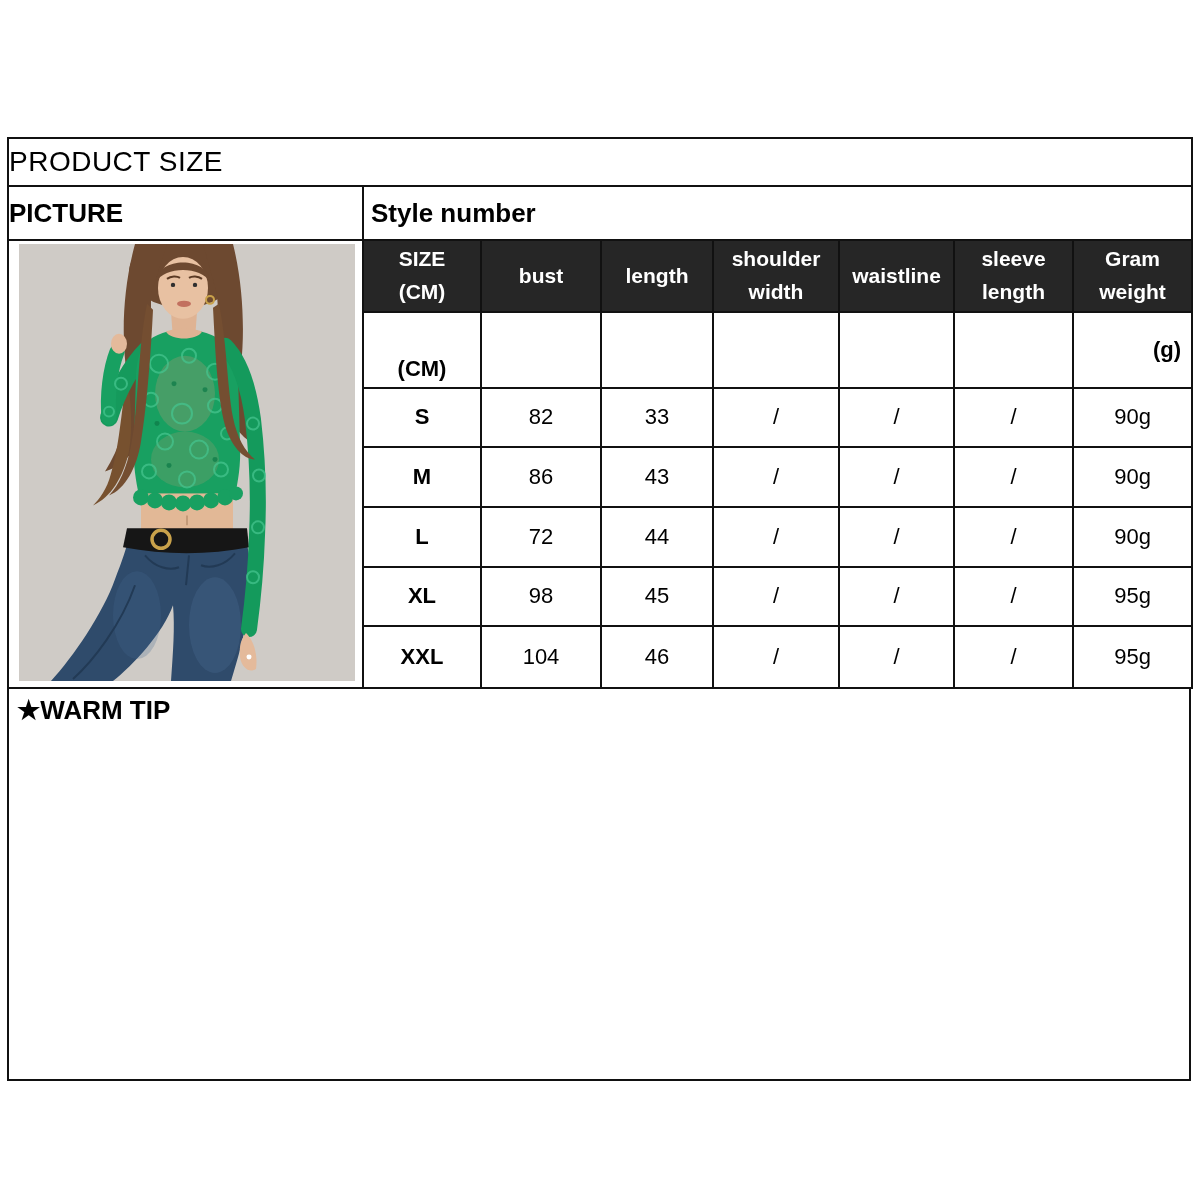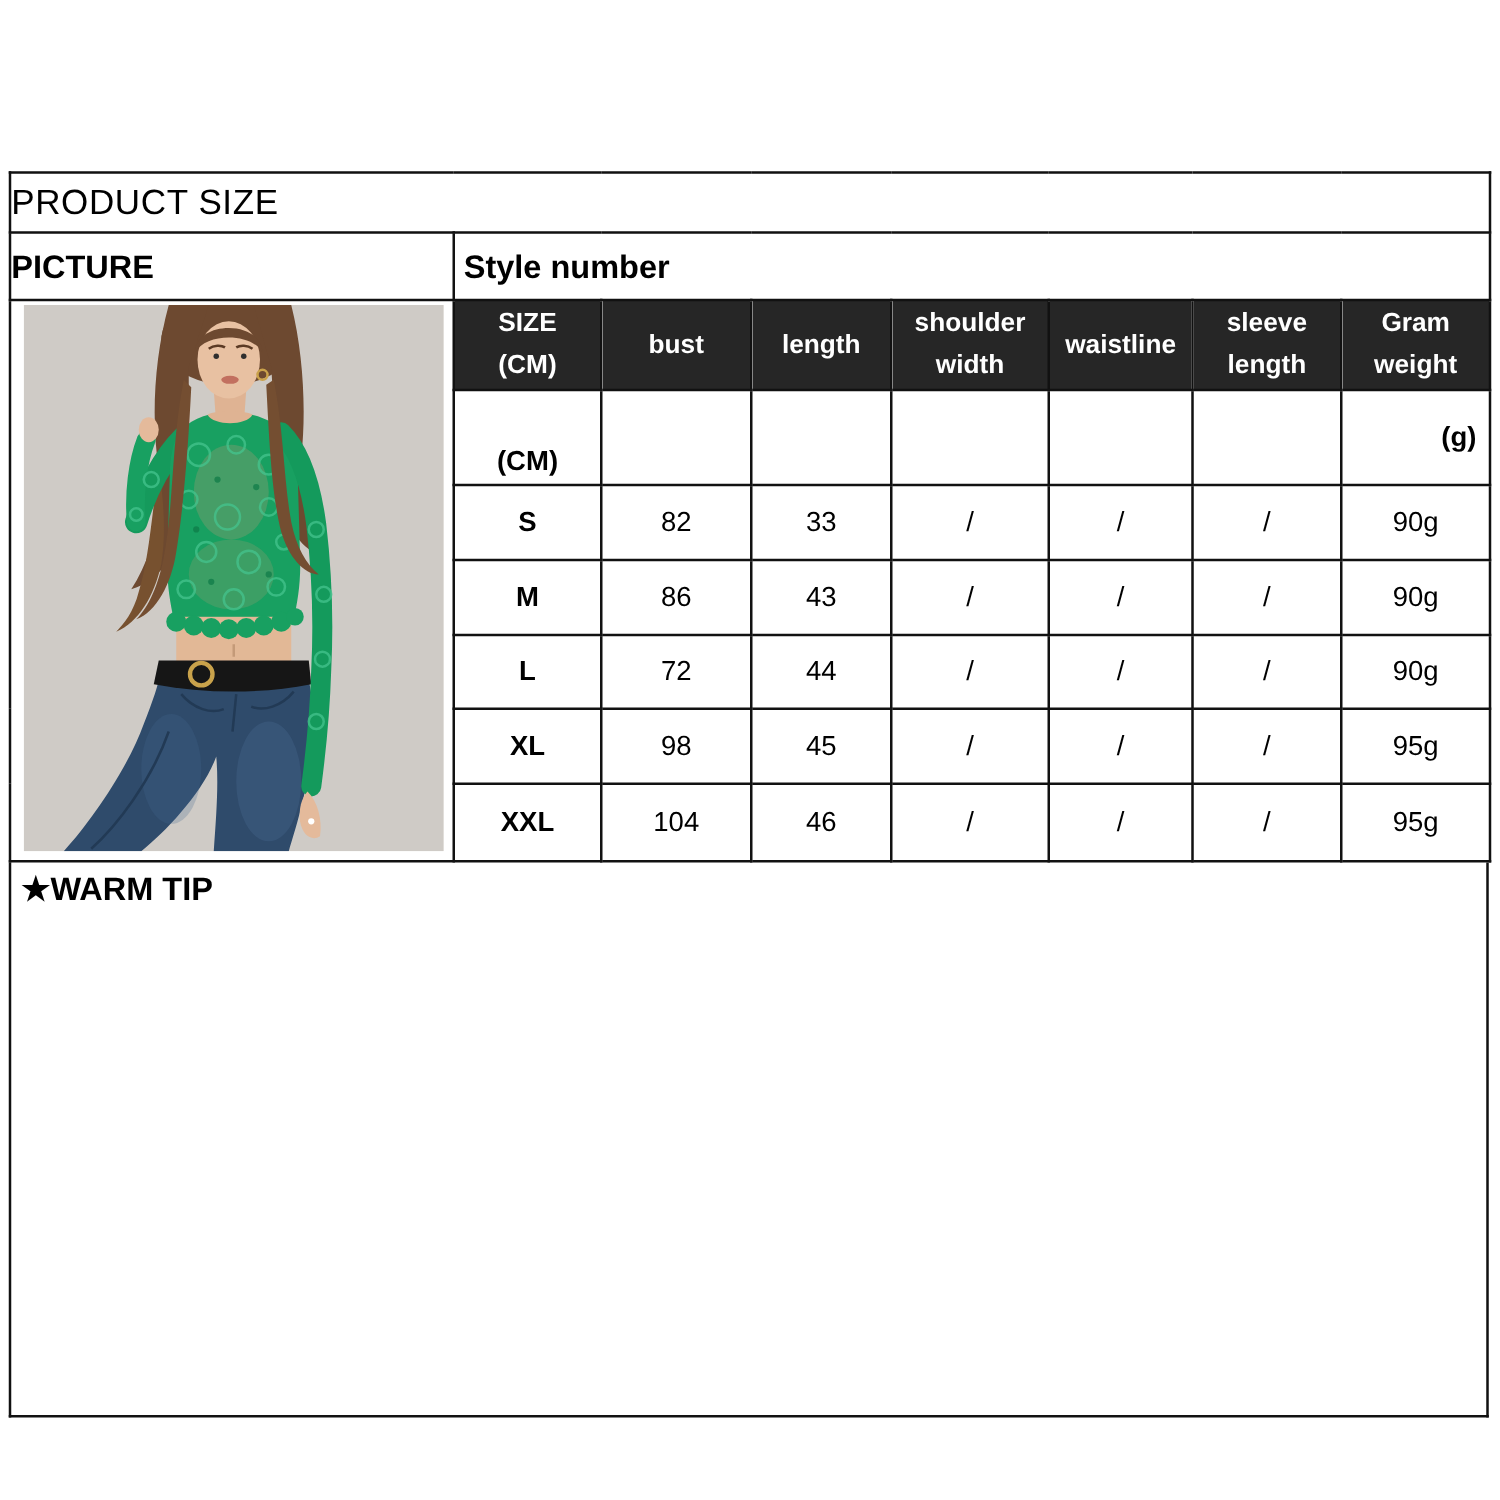--- a/index.html
+++ b/index.html
@@ -76,21 +76,21 @@
     font-size: 22px;
     padding-right: 10px;
   }
   .data-row td { height: 59px; text-align: center; vertical-align: middle; font-size: 22px; }
   .data-row:last-child td { height: 61px; }
   .size-label { font-weight: bold; }
 
   .warm-tip {
     border: 2px solid #111111;
     border-top: none;
-    height: 444px;
+    height: 392px;
     padding: 3px 8px 0 8px;
     font-size: 25px;
     line-height: 37px;
   }
   .tip-head {
     font-weight: bold;
     font-size: 26px;
     line-height: 36px;
   }
   .tip { margin: 0; }

